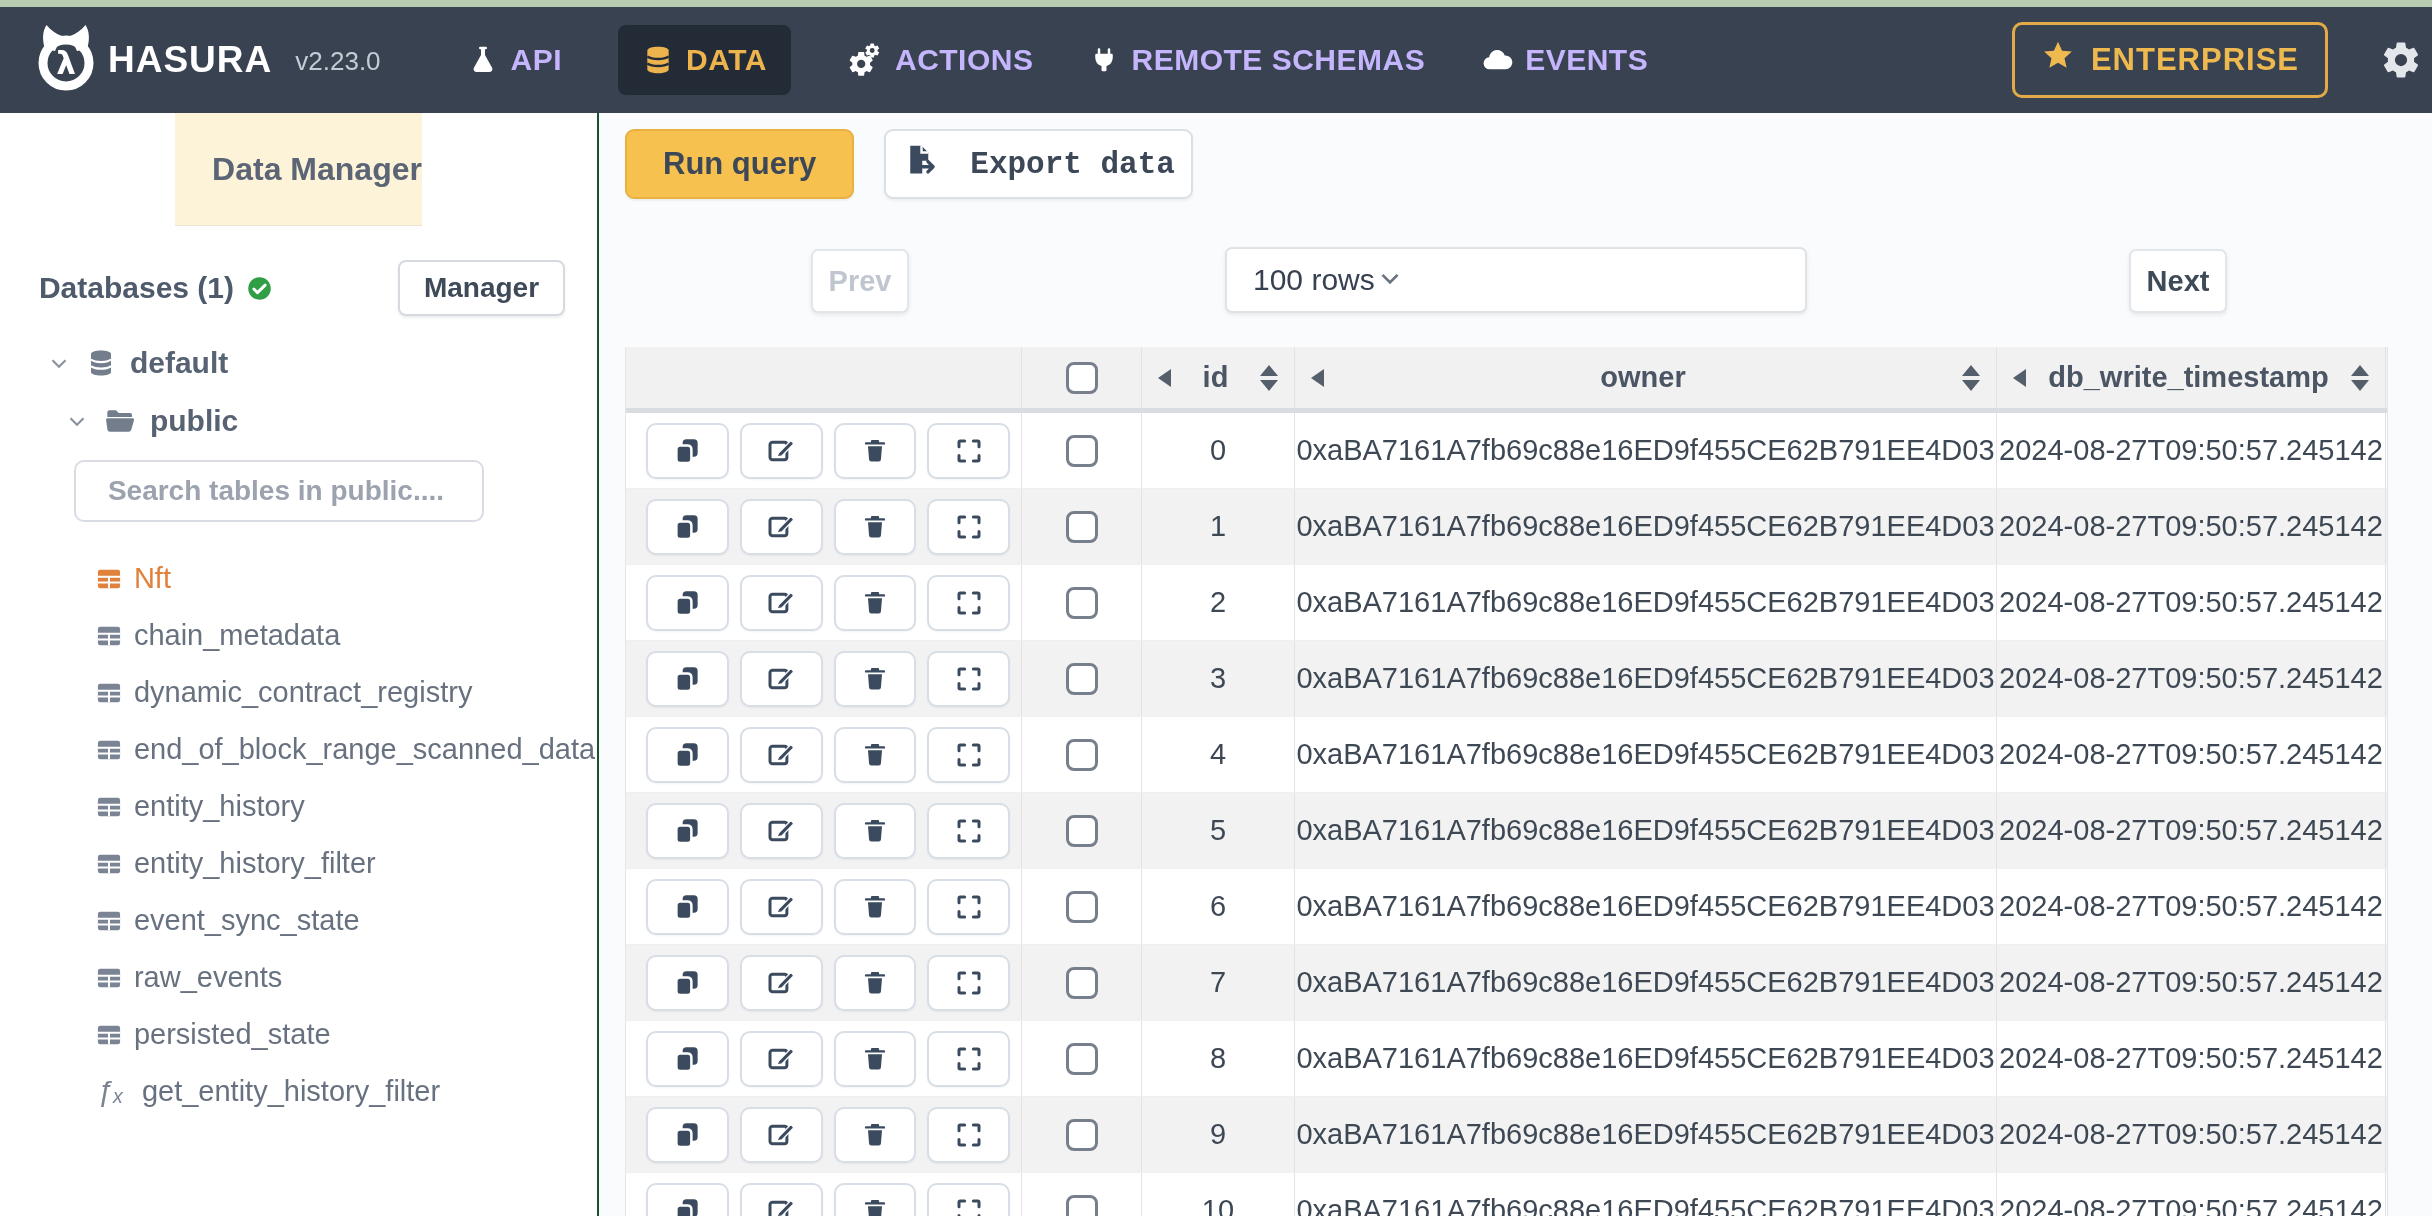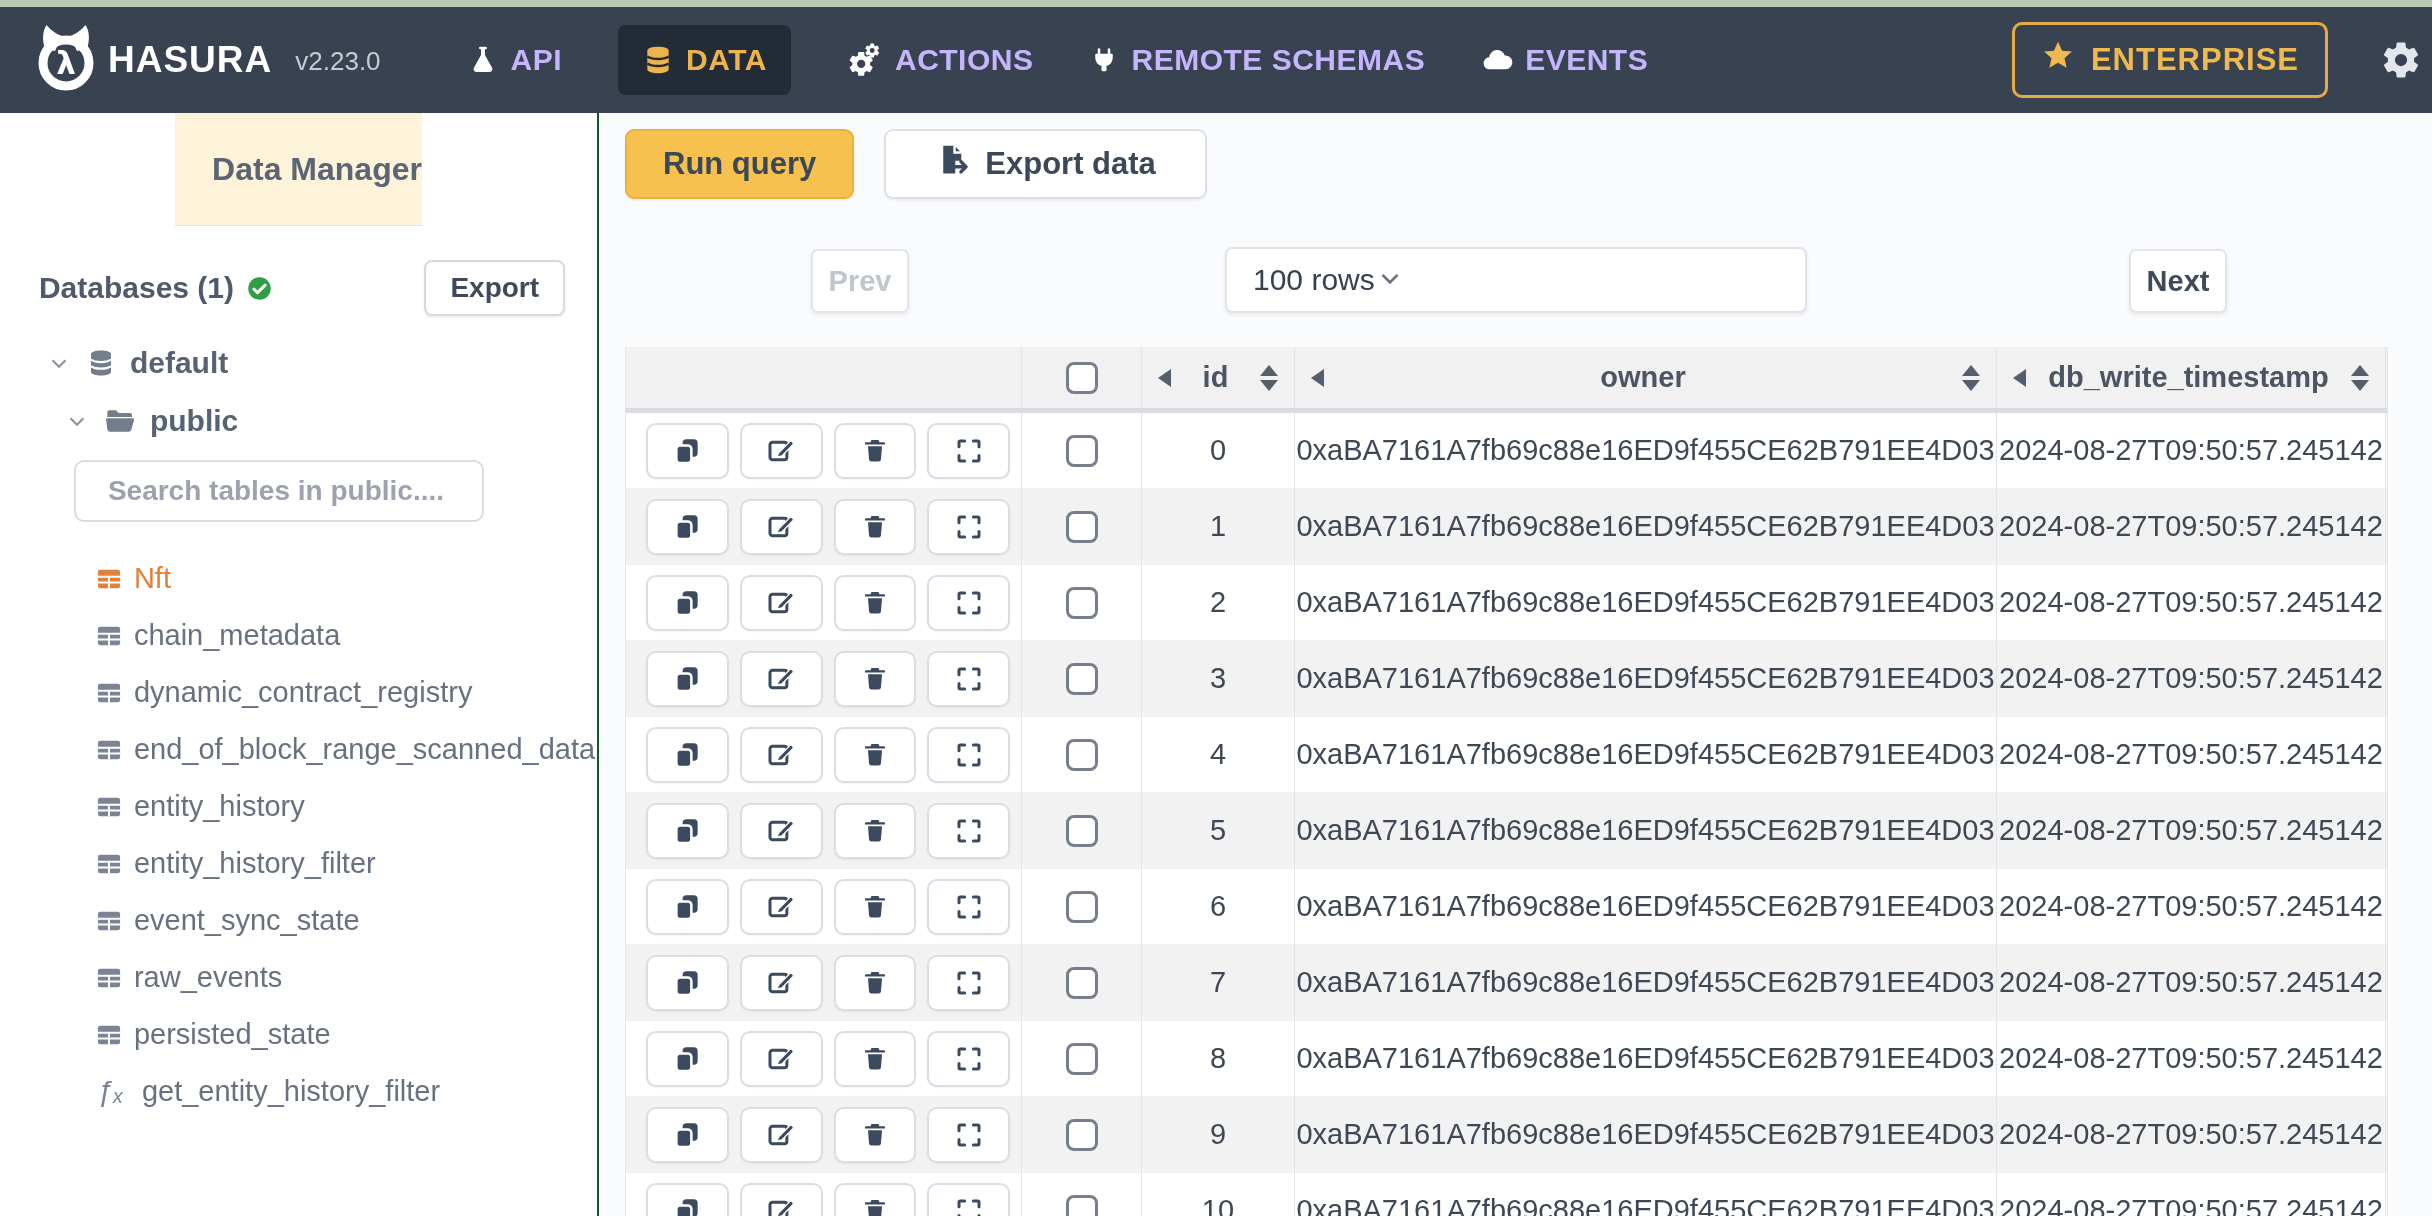--- a/index.html
+++ b/index.html
@@ -51,22 +51,22 @@
   .tbl-item .tbl-icon{display:flex;color:#7b8494;}
   .tbl-item.active{color:#e0813c;}
   .tbl-item.active .tbl-icon{color:#e0813c;}
   .tbl-item.fn{padding-left:95px;}
   .fn-icon{font-size:29px;font-style:italic;color:#7b8494;width:34px;}
   
   .main{flex:1;min-width:0;background:#fafbfc;padding-left:26px;display:flex;flex-direction:column;}
   .toolbar{margin-top:16px;display:flex;align-items:center;gap:30px;}
   .btn-run{height:70px;padding:0 36px;background:#f6c14f;border:2px solid #e9b13e;border-radius:9px;
     font-family:inherit;font-size:31px;font-weight:bold;color:#3c4757;cursor:pointer;box-shadow:0 2px 2px rgba(0,0,0,.05);}
-  .btn-export{height:70px;padding:0 49px;display:flex;align-items:center;gap:14px;background:#fff;border:2px solid #dbe0e6;
-    border-radius:9px;font-family:Liberation Sans, sans-serif;font-size:31px;font-weight:bold;color:#3c4757;cursor:pointer;box-shadow:0 2px 3px rgba(0,0,0,.05);}
+  .btn-export{height:70px;padding:0 16px;display:flex;align-items:center;gap:32px;background:#fff;border:2px solid #dbe0e6;
+    border-radius:9px;font-family:Liberation Mono, monospace;font-size:31px;font-weight:bold;color:#3c4757;cursor:pointer;box-shadow:0 2px 3px rgba(0,0,0,.05);}
   .btn-export svg{color:#3b4a5e;}
   .pager{margin-top:48px;display:flex;align-items:flex-end;}
   .btn-prev,.btn-next{height:64px;width:98px;background:#fff;border:2px solid #e2e6ea;border-radius:7px;
     font-family:inherit;font-size:29px;font-weight:bold;box-shadow:0 2px 4px rgba(0,0,0,.08);cursor:pointer;}
   .btn-prev{margin-left:186px;color:#c0c6cf;}
   .btn-next{margin-left:322px;color:#3f4a59;}
   .rows-select{margin-left:316px;width:582px;height:66px;background:#fff;border:2px solid #dfe3e8;border-radius:7px;
     box-shadow:0 2px 4px rgba(0,0,0,.08);display:flex;align-items:center;padding:0 26px;box-sizing:border-box;cursor:pointer;}
   .rows-select .val{font-size:30px;color:#374151;}
   .rows-select svg{margin-left:auto;color:#6b7280;}
@@ -184,21 +184,21 @@
       </div>
       <div class="sb-body">
         <div class="db-row">
           <span class="db-label">Databases (1)</span>
           <span class="check">
             <svg width="27" height="27" viewBox="0 0 24 24">
                 <circle cx="12" cy="12" r="10" fill="#2f9e44"></circle>
                 <path d="M7 12.5l3.2 3.2L17 9" stroke="#fff" stroke-width="2.6" fill="none" stroke-linecap="round" stroke-linejoin="round"></path>
               </svg>
           </span>
-          <button class="manage">Export</button>
+          <button class="manage">Manager</button>
         </div>
 
         <div class="tree-row lvl1">
           <span class="tree-chevron">
             <svg width="26" height="26" viewBox="0 0 24 24">
                 <path d="M6 9.5l6 6 6-6" fill="none" stroke="currentColor" stroke-width="2"></path>
               </svg>
           </span>
           <span class="tree-icon">
             <svg width="30" height="30" viewBox="0 0 24 24">

